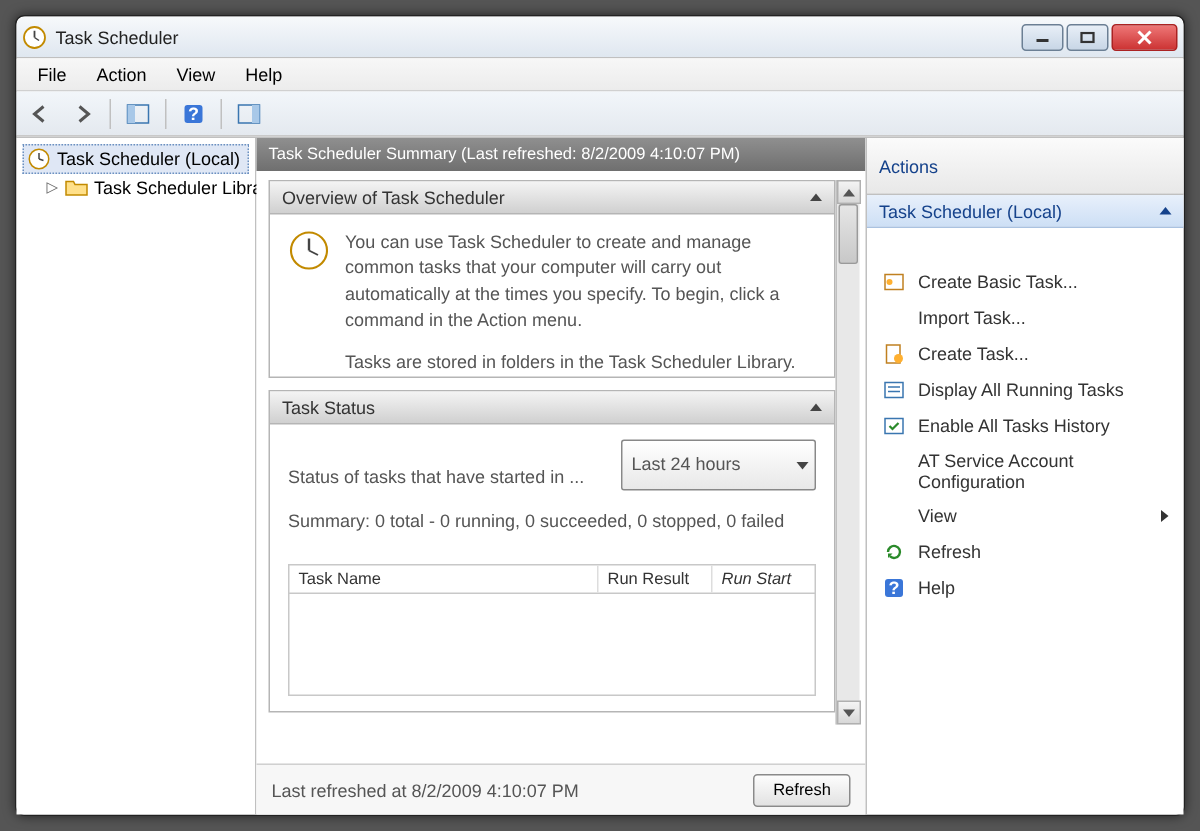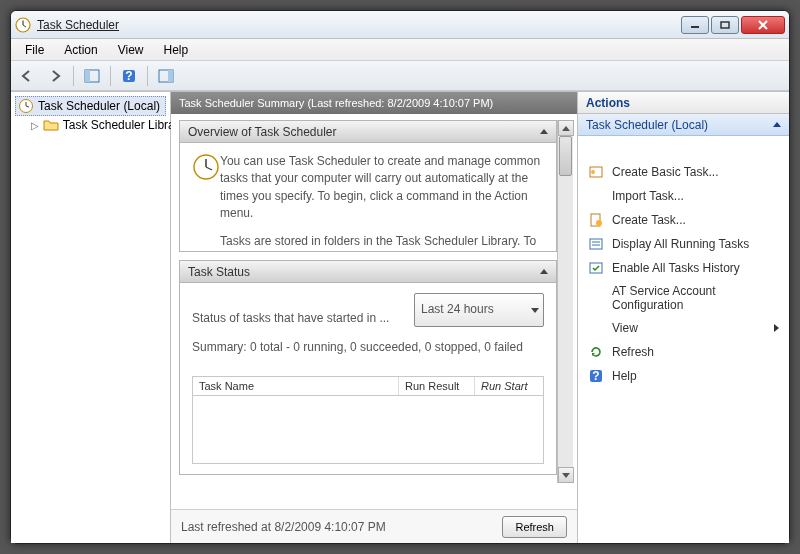--- a/index.html
+++ b/index.html
@@ -1,51 +1,51 @@
 <!DOCTYPE html>
 <html><head>
 <meta charset="utf-8">
 <style>
 * { box-sizing: border-box; margin: 0; padding: 0; font-family: "Segoe UI", Tahoma, sans-serif; font-size: 12px; }
 body { background: #555; width: 800px; height: 554px; overflow: hidden; position: relative; }
 .window { position: absolute; left: 10px; top: 10px; width: 780px; height: 534px; background: #fff; border: 1px solid #222; border-radius: 6px; box-shadow: 0 0 8px rgba(0,0,0,.6); display: flex; flex-direction: column; }
 .titlebar { height: 28px; background: linear-gradient(#f7f9fb,#dfe7f0); border-bottom: 1px solid #c0c0c0; display: flex; align-items: center; padding: 0 4px; border-radius: 6px 6px 0 0; }
 .titlebar .icon { width: 16px; height: 16px; margin-right: 6px; }
-.titlebar .title { flex: 1; color: #222; text-decoration: underline; }
+.titlebar .title { flex: 1; color: #222; }
 .win-buttons { display: flex; gap: 2px; }
 .win-btn { width: 28px; height: 18px; border: 1px solid #6b7f94; border-radius: 3px; display:flex;align-items:center;justify-content:center; background: linear-gradient(#e8eff7,#c8d6e6); cursor: default; }
 .win-btn.close { width: 44px; background: linear-gradient(#e77,#c33); border-color:#a22; color:#fff; }
 .menubar { height: 22px; background: linear-gradient(#f7f7f7,#ececec); border-bottom:1px solid #d0d0d0; display:flex; align-items:center; padding: 0 6px; gap: 4px; }
 .menubar span { padding: 2px 8px; }
 .toolbar { height: 30px; background: linear-gradient(#f2f6fa,#e4e9ef); border-bottom: 1px solid #c9c9c9; display:flex; align-items:center; padding: 0 4px; gap:4px; }
 .tool-btn { width:24px; height:24px; border:1px solid transparent; display:flex; align-items:center; justify-content:center; border-radius:3px;}
 .tool-sep{width:1px;height:20px;background:#c0c0c0;margin:0 2px;}
 .body { flex:1; display:flex; border-top:1px solid #c0c0c0; }
 .tree-pane { width:160px; border-right:1px solid #c0c0c0; background:#fff; padding:4px; }
 .tree-item{display:flex;align-items:center;gap:4px;padding:1px 2px;white-space:nowrap;}
 .tree-item.selected{background:#dfe7f5;border:1px dotted #6b90c0;}
 .tree-child{margin-left:14px;}
 .main-pane { flex:1; background:#fff; display:flex; flex-direction:column; }
 .summary-hdr{height:22px;background:linear-gradient(#8f8f8f,#6f6f6f);color:#fff;display:flex;align-items:center;padding:0 8px;font-size:11px;}
 .main-scroll{flex:1;overflow:hidden;padding:6px 4px 0 8px;position:relative;}
 .panel{border:1px solid #b5b5b5;margin-bottom:8px;background:#fff;}
 .panel-hdr{height:22px;background:linear-gradient(#f4f4f4,#d0d0d0);border-bottom:1px solid #b5b5b5;display:flex;align-items:center;padding:0 8px;color:#333;font-size:11px;justify-content:space-between;}
 .panel-body{padding:10px 12px;color:#555;font-size:11px;line-height:1.45;}
-.overview-row{display:flex;}
+.overview-row{display:flex;gap:10px;}
 .clock-icon{width:28px;height:28px;flex:0 0 28px;}
 .status-row{display:flex;align-items:flex-end;gap:8px;margin-bottom:12px;}
 .combo{flex:0 0 130px;height:34px;border:1px solid #888;background:linear-gradient(#fff,#e8e8e8);display:flex;align-items:center;justify-content:space-between;padding:0 4px 0 6px;border-radius:2px;}
 .cols{display:flex;border:1px solid #c8c8c8;background:#fff;height:20px;}
 .col{border-right:1px solid #ddd;padding:2px 6px;font-size:11px;color:#333;}
 .col:last-child{border-right:none;font-style:italic;}
 .data-area{height:68px;border:1px solid #c8c8c8;border-top:none;background:#fff;}
 .footer-row{height:34px;border-top:1px solid #d0d0d0;display:flex;align-items:center;justify-content:space-between;padding:0 10px;background:#f7f7f7;font-size:11px;color:#555;}
 .btn{height:22px;padding:0 12px;border:1px solid #8a8a8a;border-radius:3px;background:linear-gradient(#fdfdfd,#e2e2e2);font-size:11px;}
 .actions-pane{width:212px;border-left:1px solid #c0c0c0;background:#fff;display:flex;flex-direction:column;}
-.actions-hdr{height:22px;background:linear-gradient(#fbfbfb,#e8e8e8);border-bottom:1px solid #c0c0c0;display:flex;align-items:center;padding:0 8px;font-weight:bold;color:#15428b;}
+.actions-hdr{height:38px;background:linear-gradient(#fbfbfb,#e8e8e8);border-bottom:1px solid #c0c0c0;display:flex;align-items:center;padding:0 8px;font-weight:normal;color:#15428b;}
 .actions-group-hdr{height:22px;background:linear-gradient(#e8f0fb,#cddff5);border-bottom:1px solid #aac2e0;display:flex;align-items:center;justify-content:space-between;padding:0 8px;color:#15428b;}
 .action-item{display:flex;align-items:center;gap:8px;padding:4px 10px;color:#333;font-size:11px;cursor:default;}
 .action-icon{width:16px;height:16px;flex:0 0 16px;display:flex;align-items:center;justify-content:center;}
 .scrollbar{width:16px;background:#e8e8e8;border-left:1px solid #c0c0c0;display:flex;flex-direction:column;align-items:center;}
 .sb-btn{width:16px;height:16px;background:linear-gradient(#f4f4f4,#d8d8d8);border:1px solid #b0b0b0;display:flex;align-items:center;justify-content:center;font-size:8px;}
 .sb-track{flex:1;position:relative;width:16px;}
 .sb-thumb{position:absolute;left:1px;top:0;width:13px;height:40px;background:linear-gradient(#e6e6e6,#c8c8c8);border:1px solid #9a9a9a;border-radius:2px;}
 .tri{width:0;height:0;border-left:4px solid transparent;border-right:4px solid transparent;}
 .tri.up{border-bottom:5px solid #444;}
 .tri.down{border-top:5px solid #444;}

